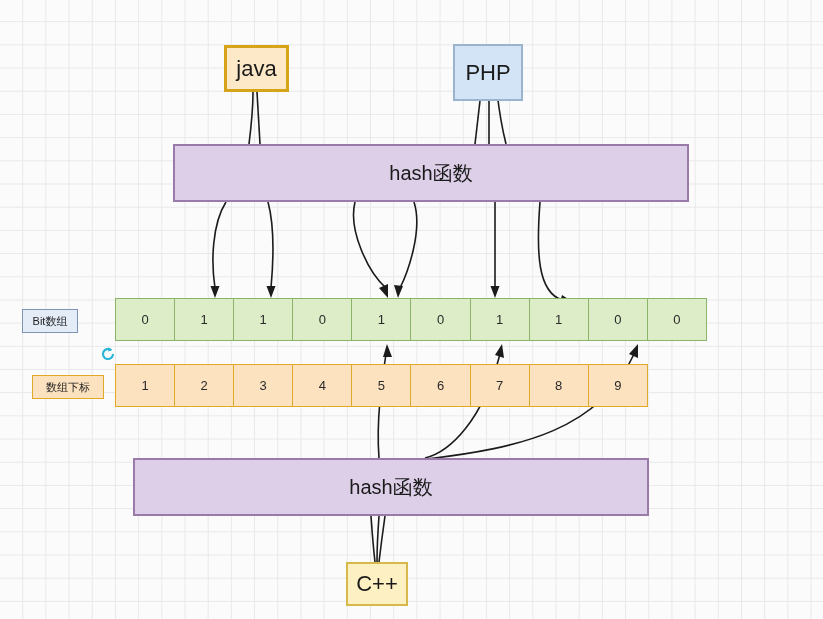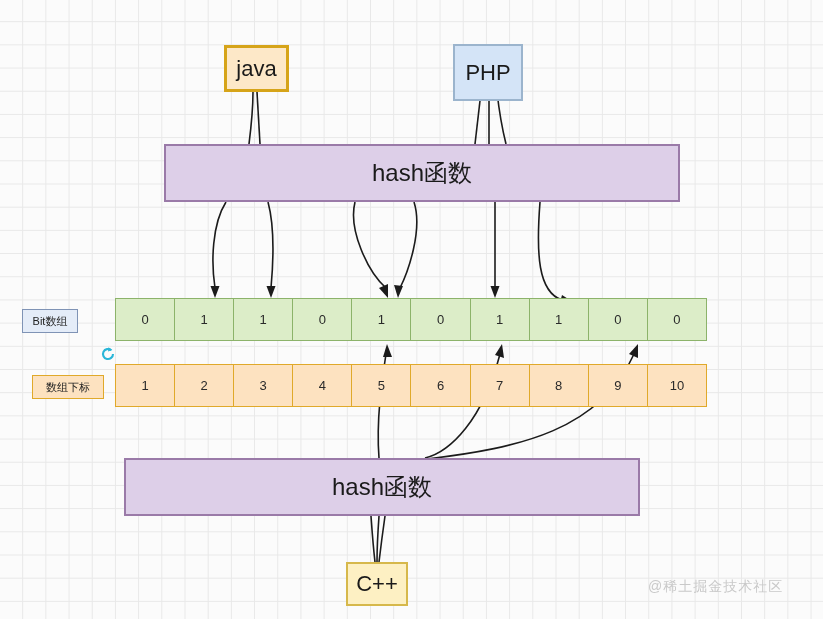--- a/index.html
+++ b/index.html
@@ -45,21 +45,22 @@
   .term-cpp {
     left: 346px; top: 562px; width: 62px; height: 44px;
     background: #fdf0c3;
     border: 2px solid #d6b84b;
     font-size: 22px;
   }
   
   .hashbox {
     background: #ddcfe8;
     border: 2px solid #9a7aa8;
-    font-size: 24px;
+    font-size: 20px;
+    margin-left: 9px;
   }
   .hash-top { left: 164px; top: 144px; width: 516px; height: 58px; }
   .hash-bottom { left: 124px; top: 458px; width: 516px; height: 58px; }
   
   .array {
     position: absolute;
     display: flex;
     box-sizing: border-box;
   }
   .array .cell {
@@ -235,30 +236,28 @@
   <div class="array idx-array" id="idx-array">
       <div class="cell">1</div>
       <div class="cell">2</div>
       <div class="cell">3</div>
       <div class="cell">4</div>
       <div class="cell">5</div>
       <div class="cell">6</div>
       <div class="cell">7</div>
       <div class="cell">8</div>
       <div class="cell">9</div>
-      <div class="cell">10</div>
     </div>
 
   <div class="side-label label-bit">
     <span>Bit数组</span>
   </div>
   <div class="side-label label-idx">
     <span>数组下标</span>
   </div>
 
   <svg class="refresh-icon" viewBox="0 0 16 16" xmlns="http://www.w3.org/2000/svg">
     <path d="M 13 8 A 5 5 0 1 1 11.2 4.2" fill="none" stroke="#29b6d8" stroke-width="2.1"></path>
     <polygon points="8.4,1.2 12.4,4.0 8.0,5.4" fill="#29b6d8"></polygon>
   </svg>
 
-  <div class="watermark">@稀土掘金技术社区</div>
 
 </div>
 
 </body></html>

